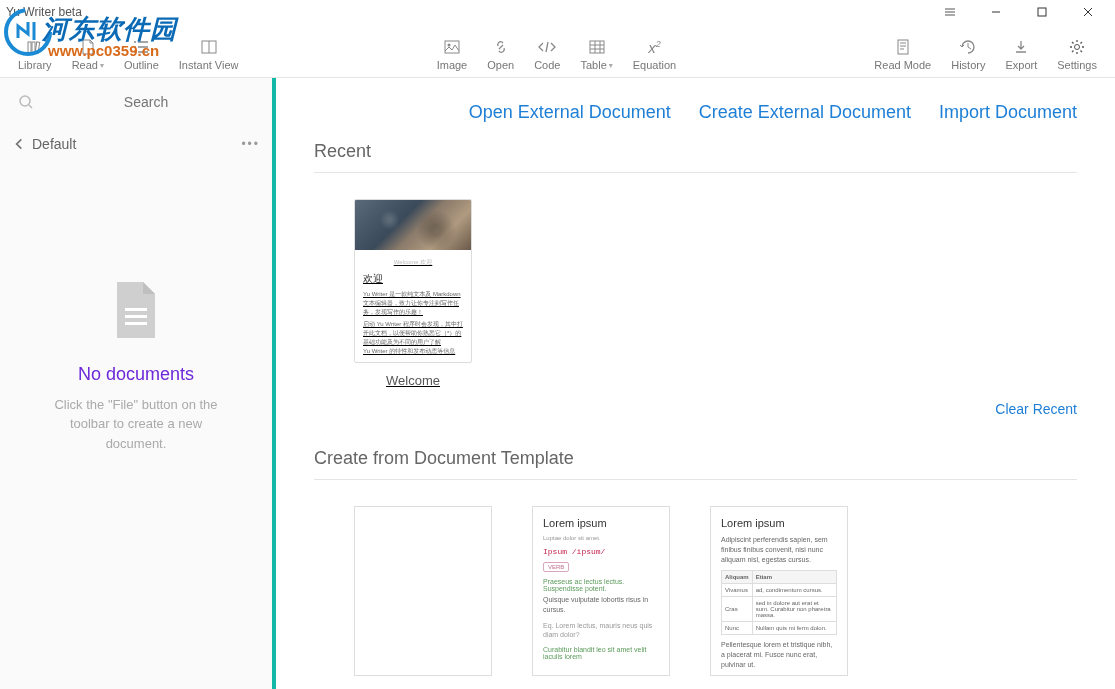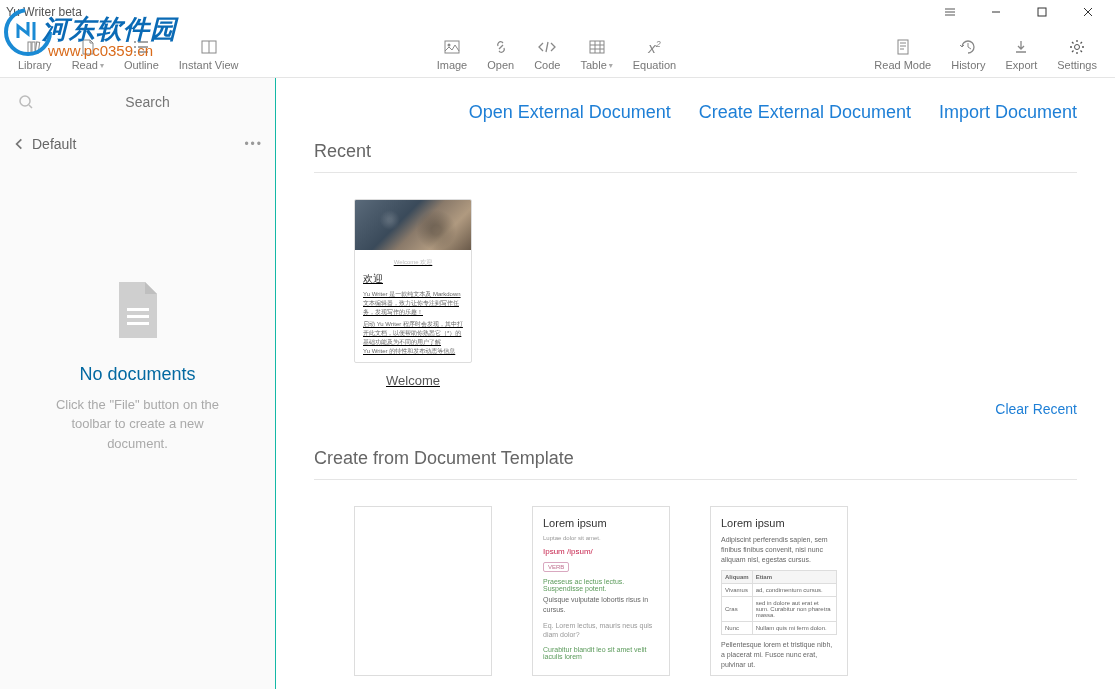--- a/index.html
+++ b/index.html
@@ -16,31 +16,31 @@
 .tool-group-center { display: flex; margin: 0 auto; }
 .tool-group-right { display: flex; }
 .tool-item { display: flex; flex-direction: column; align-items: center; justify-content: flex-end; padding: 2px 10px; cursor: pointer; color: #777; min-width: 42px; margin-top: 28px; }
 .tool-item .ico { width: 20px; height: 20px; display: flex; align-items: center; justify-content: center; margin-bottom: 2px; color: #888; }
 .tool-item .lbl { font-size: 11px; white-space: nowrap; }
 .tool-item .caret { font-size: 8px; color: #aaa; margin-left: 2px; }
 .dropdown-arrow { display: inline-flex; align-items: center; }
 
 .body-row { display: flex; height: calc(100% - 78px); }
 
-.sidebar { width: 276px; border-right: 1px solid #14b8a6; display: flex; flex-direction: column; background: #fafafa; }
+.sidebar { width: 276px; border-right: 4px solid #14b8a6; display: flex; flex-direction: column; background: #fafafa; }
 .search-row { height: 48px; display: flex; align-items: center; padding: 0 18px; color: #aaa; }
 .search-row .sico { width: 16px; height: 16px; margin-right: 4px; }
 .search-input { flex: 1; border: none; background: transparent; font-size: 14px; color: #888; outline: none; text-align: center; }
 .folder-row { height: 36px; display: flex; align-items: center; padding: 0 12px; color: #666; font-size: 14px; }
 .folder-row .chev { width: 14px; height: 14px; margin-right: 6px; }
 .folder-row .more { margin-left: auto; letter-spacing: 2px; color: #999; font-size: 12px; }
 .empty-state { flex: 1; display: flex; flex-direction: column; align-items: center; justify-content: center; padding: 0 40px 120px 40px; text-align: center; color: #aaa; }
 .empty-state .doc-icon { margin-bottom: 18px; }
 .empty-state .doc-icon svg { width: 54px; height: 64px; }
-.empty-state .h { font-size: 18px; color: #0369a1; margin-bottom: 10px; font-weight: 400; }
+.empty-state .h { font-size: 18px; color: #6d28d9; margin-bottom: 10px; font-weight: 400; }
 .empty-state .sub { font-size: 13px; line-height: 1.5; }
 
 .main { flex: 1; overflow-y: auto; padding: 24px 38px 0 38px; position: relative; }
 .main::-webkit-scrollbar { width: 12px; }
 .main::-webkit-scrollbar-track { background: #f5f5f5; }
 .main::-webkit-scrollbar-thumb { background: #ccc; border-radius: 0; }
 .top-links { display: flex; justify-content: flex-end; gap: 28px; margin-bottom: 18px; }
 .top-links a { color: #1e7fd6; font-size: 18px; text-decoration: none; cursor: pointer; }
 .section-title { font-size: 18px; font-weight: 300; color: #666; margin-bottom: 10px; }
 .section-hr { border: none; border-top: 1px solid #e5e5e5; margin-bottom: 26px; }
@@ -55,31 +55,31 @@
 .doc-card .cap { text-align: center; font-size: 13px; color: #555; margin-top: 10px; }
 
 .clear-row { text-align: right; margin-bottom: 30px; }
 .clear-row a { color: #1e7fd6; font-size: 14px; cursor: pointer; }
 
 .tpl-row { display: flex; gap: 40px; padding-left: 40px; }
 .tpl-card { width: 138px; height: 170px; border: 1px solid #ddd; background: #fff; padding: 10px 10px; font-size: 7px; color: #666; overflow: hidden; cursor: pointer; }
 .tpl-card.blank { padding: 0; }
 .tpl-card .lh { font-size: 11px; color: #333; margin-bottom: 6px; }
 .tpl-card .sm { color: #999; font-size: 6px; margin-bottom: 6px; }
-.tpl-card .ip { color: #c7254e; font-size: 8px; margin-bottom: 6px; }
+.tpl-card .ip { color: #c7254e; font-size: 8px; margin-bottom: 6px; font-family: Liberation Mono, monospace; }
 .tpl-card .vb { display: inline-block; border: 1px solid #d9a8c0; color: #c07090; padding: 1px 4px; font-size: 6px; border-radius: 2px; margin-bottom: 6px; }
 .tpl-card .gr { color: #5a9a5a; margin-bottom: 3px; }
 .tpl-card .tbl { width: 100%; border-collapse: collapse; font-size: 6px; }
 .tpl-card .tbl th, .tpl-card .tbl td { border: 1px solid #ddd; padding: 3px 3px; text-align: left; }
 .tpl-card .tbl th { background: #f5f5f5; }
 .tpl-card .tp { margin-bottom: 6px; line-height: 1.4; }
 
 .watermark { position: absolute; top: 6px; left: 4px; pointer-events: none; z-index: 50; }
 .watermark .wm-txt { font-size: 26px; font-weight: bold; color: #0a6ab5; font-style: italic; letter-spacing: 1px; position: absolute; top: 6px; left: 38px; white-space: nowrap; }
-.watermark .wm-url { font-size: 15px; color: #d96a1a; font-weight: normal; position: absolute; top: 36px; left: 44px; white-space: nowrap; text-align: center; }
+.watermark .wm-url { font-size: 15px; color: #d96a1a; font-weight: bold; position: absolute; top: 36px; left: 44px; white-space: nowrap; text-align: center; }
 .watermark .wm-ico { position: absolute; top: 2px; left: 0; }
 </style>
 </head>
 <body>
 
 <div class="watermark">
   <svg class="wm-ico" width="48" height="48" viewBox="0 0 48 48">
     <circle cx="24" cy="24" r="22" fill="none" stroke="#1a8ad4" stroke-width="4" stroke-dasharray="100 40"></circle>
     <path d="M14 30 L14 18 L24 26 L24 14 M30 14 L30 32" stroke="#1a8ad4" stroke-width="3" fill="none"></path>
   </svg>

